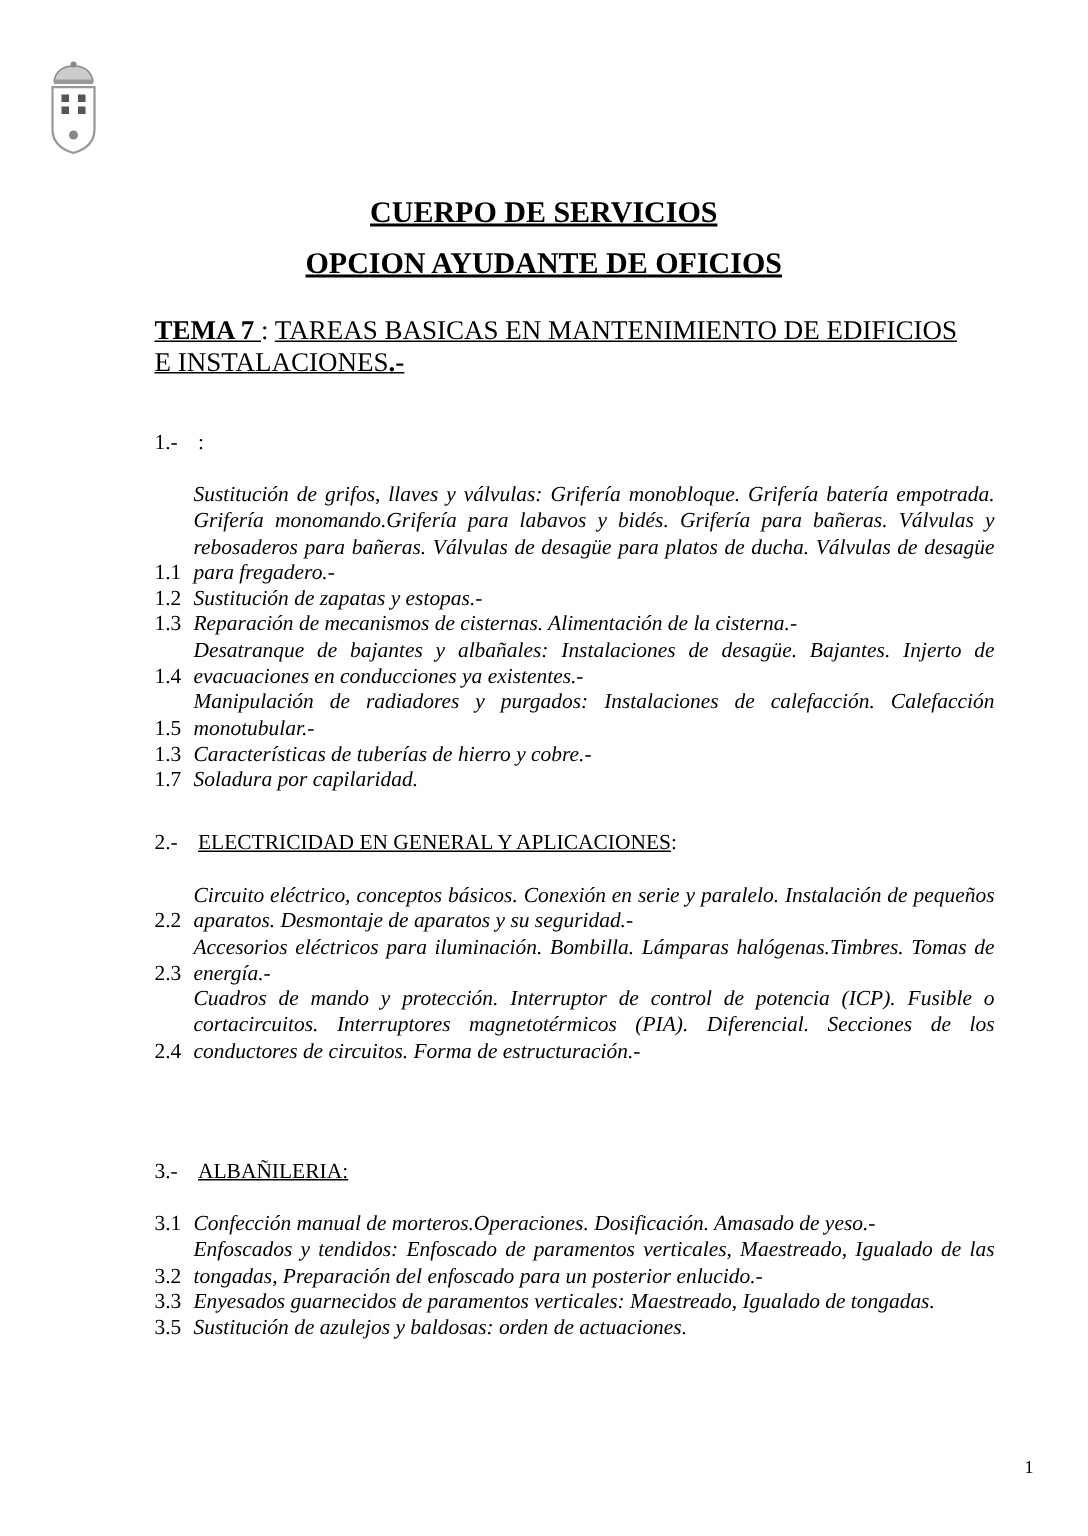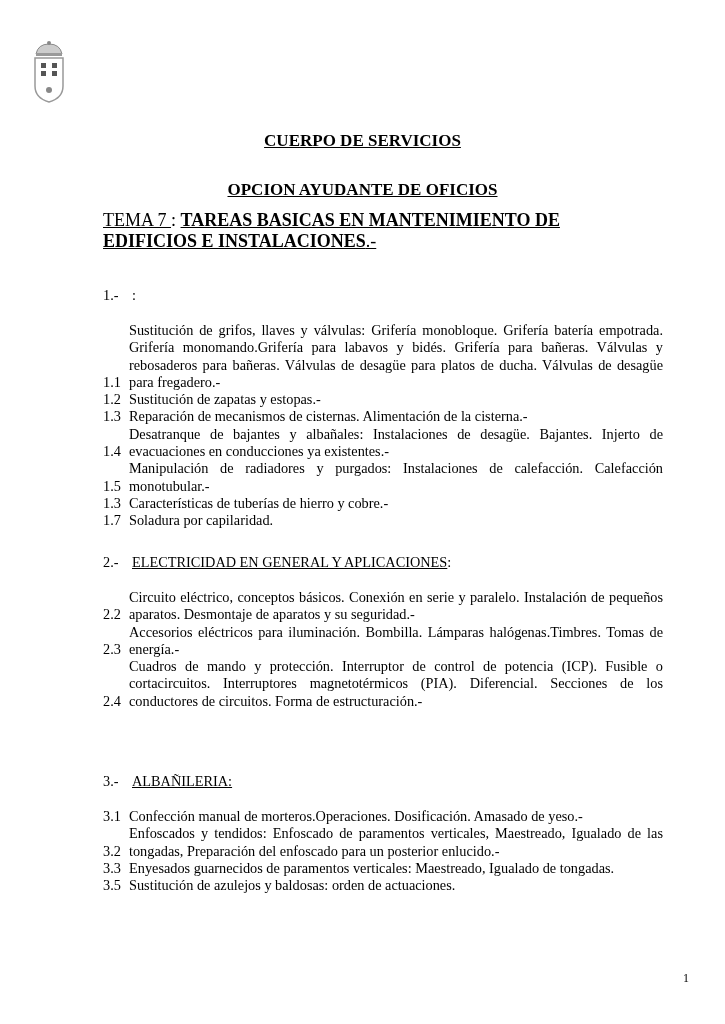--- a/index.html
+++ b/index.html
@@ -1,49 +1,49 @@
 <!DOCTYPE html>
 <html><head>
 <meta charset="utf-8">
 <style>
   html, body { margin:0; padding:0; background:#ffffff; }
   body { width:725px; height:1024px; position:relative; overflow:hidden;
          font-family:"Liberation Serif", "DejaVu Serif", serif; color:#000; }
   .crest { position:absolute; left:32px; top:40px; width:34px; height:64px; }
   .hdr { position:absolute; left:0; width:725px; text-align:center; font-weight:bold;
-         font-size:17px; text-decoration:underline; }
+         font-size:20px; text-decoration:underline; }
   .title { position:absolute; left:103px; top:210px; width:540px; font-size:18px; line-height:21px; }
-  .title .pre { text-decoration:underline; font-weight:normal; }
-  .title .main { text-decoration:underline; font-weight:bold; }
+  .title .pre { text-decoration:underline; font-weight:bold; }
+  .title .main { text-decoration:underline; font-weight:normal; }
   .sec { position:absolute; left:103px; width:560px; font-size:14.3px; }
   .sec-h { display:flex; margin-bottom:18px; }
   .sec-h .num { width:29px; }
   .sec-h .lbl { text-decoration:underline; }
   .item { display:flex; line-height:17.3px;align-items:flex-end; }
   .item .n { width:26px; flex:none; }
-  .item .t { flex:1; text-align:justify; }
+  .item .t { flex:1; text-align:justify;font-style:italic; }
   .pnum { position:absolute; left:683px; top:971px; font-size:12px; }
 </style>
 </head>
 <body>
 
 <svg class="crest" viewBox="0 0 34 64">
   <path d="M4 14 Q6 4 17 4 Q28 4 30 14 Z" fill="#ccc" stroke="#888" stroke-width="1"></path>
   <circle cx="17" cy="3" r="2" fill="#888"></circle>
   <rect x="4" y="13" width="26" height="3" fill="#999"></rect>
   <path d="M3 18 H31 V46 Q31 58 17 62 Q3 58 3 46 Z" fill="#fff" stroke="#999" stroke-width="1.5"></path>
   <rect x="9" y="23" width="5" height="5" fill="#555"></rect>
     <rect x="20" y="23" width="5" height="5" fill="#555"></rect>
   <rect x="9" y="31" width="5" height="5" fill="#555"></rect>
     <rect x="20" y="31" width="5" height="5" fill="#555"></rect>
   <circle cx="17" cy="50" r="3" fill="#888"></circle>
 </svg>
 
 <div class="hdr" style="top:131px">CUERPO DE SERVICIOS</div>
-<div class="hdr" style="top:180px">OPCION AYUDANTE DE OFICIOS</div>
+<div class="hdr" style="top:165px">OPCION AYUDANTE DE OFICIOS</div>
 
 <div class="title">
   <span class="pre">TEMA 7 </span><span>: </span><span class="main">TAREAS BASICAS EN MANTENIMIENTO DE EDIFICIOS E INSTALACIONES</span><span class="pre">.-</span>
 </div>
 
 <div class="sec" id="s0" style="top:287px">
     <div class="sec-h">
       <span class="num">1.-</span>
       <span>:</span>
     </div>

